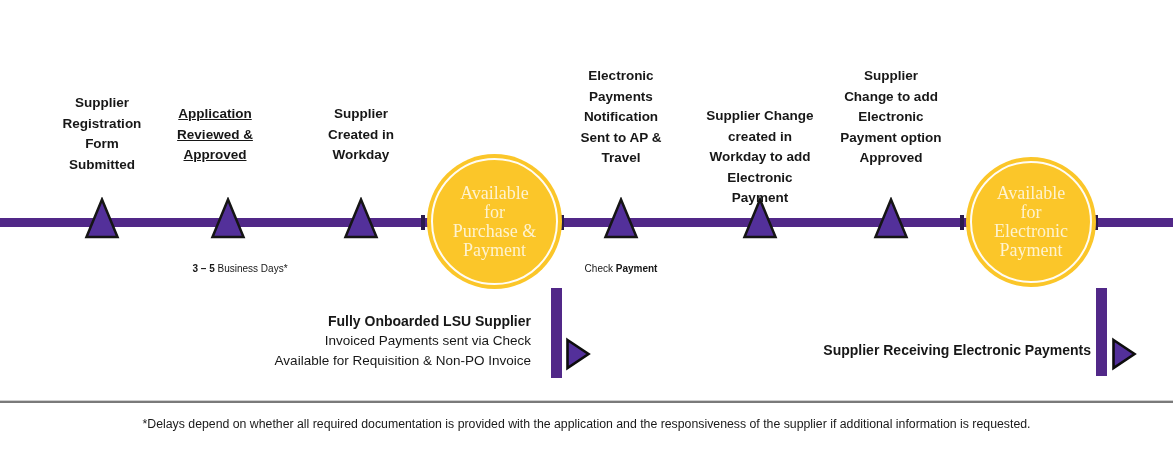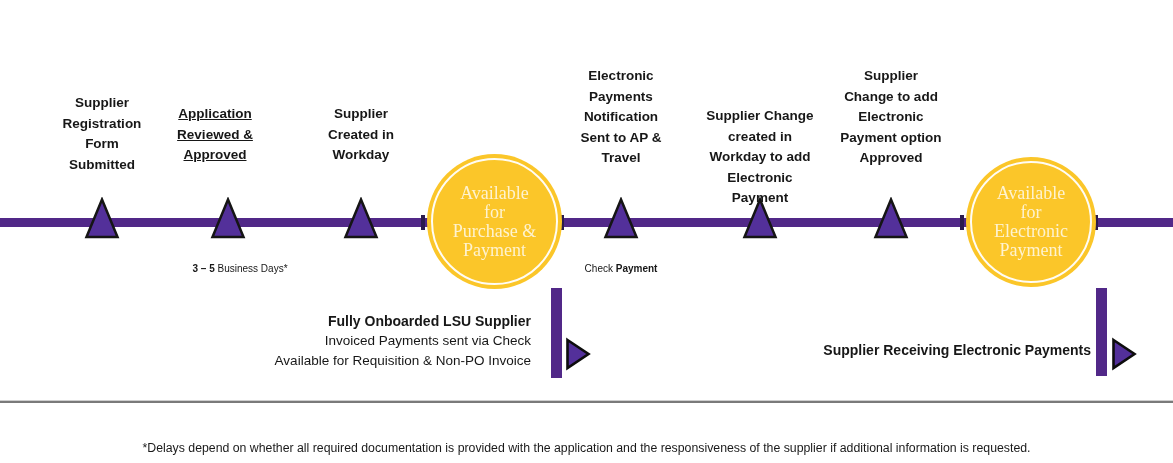--- a/index.html
+++ b/index.html
@@ -141,21 +141,20 @@
 
   
   .divider-light { position: absolute; left: 0; right: 0; top: 400px; height: 1px; background: #cfcfcf; }
   .divider-dark  { position: absolute; left: 0; right: 0; top: 401px; height: 2px; background: #7a7a7a; }
   .footnote {
     position: absolute;
     left: 0; right: 0; top: 417px;
     text-align: center;
     font-size: 12.3px;
     color: #1a1a1a;
-    margin-top: 24px;
   }
 </style>
 </head>
 <body>
 
 <div class="canvas">
 
   <div class="timeline-line"></div>
 
   <div class="step-label sl1">Supplier

